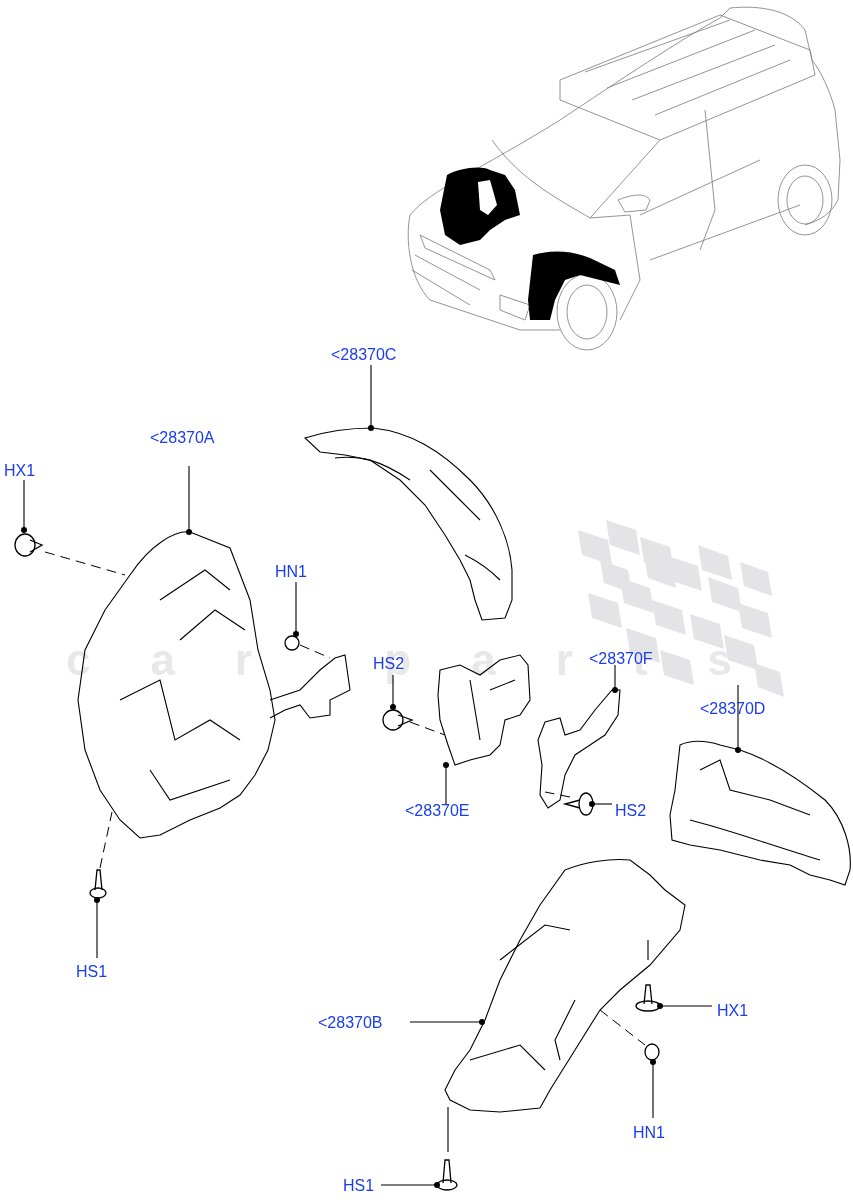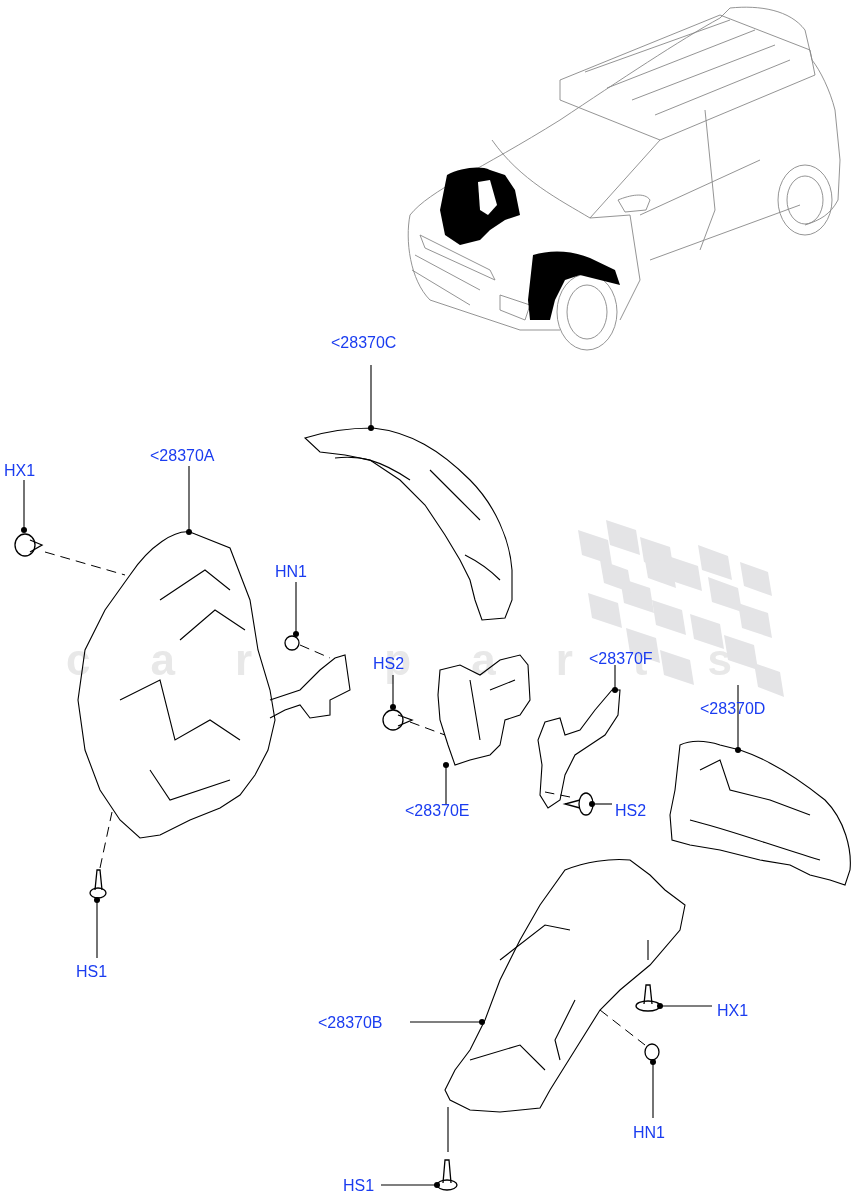--- a/index.html
+++ b/index.html
@@ -145,22 +145,22 @@
         <circle cx="738" cy="750" r="3"></circle>
         <circle cx="592" cy="804" r="3"></circle>
       <circle cx="97" cy="900" r="3"></circle>
         <circle cx="482" cy="1022" r="3"></circle>
         <circle cx="660" cy="1006" r="3"></circle>
       <circle cx="653" cy="1062" r="3"></circle>
         <circle cx="437" cy="1185" r="3"></circle>
     </g>
   </svg>
 
-  <div class="label" style="left:331px;top:334px">&lt;28370C</div>
-  <div class="label" style="left:150px;top:447px">&lt;28370A</div>
+  <div class="label" style="left:331px;top:346px">&lt;28370C</div>
+  <div class="label" style="left:150px;top:429px">&lt;28370A</div>
   <div class="label" style="left:4px;top:462px">HX1</div>
   <div class="label" style="left:275px;top:563px">HN1</div>
   <div class="label" style="left:373px;top:655px">HS2</div>
   <div class="label" style="left:589px;top:650px">&lt;28370F</div>
   <div class="label" style="left:700px;top:700px">&lt;28370D</div>
   <div class="label" style="left:405px;top:802px">&lt;28370E</div>
   <div class="label" style="left:615px;top:802px">HS2</div>
   <div class="label" style="left:76px;top:963px">HS1</div>
   <div class="label" style="left:318px;top:1014px">&lt;28370B</div>
   <div class="label" style="left:717px;top:1002px">HX1</div>

